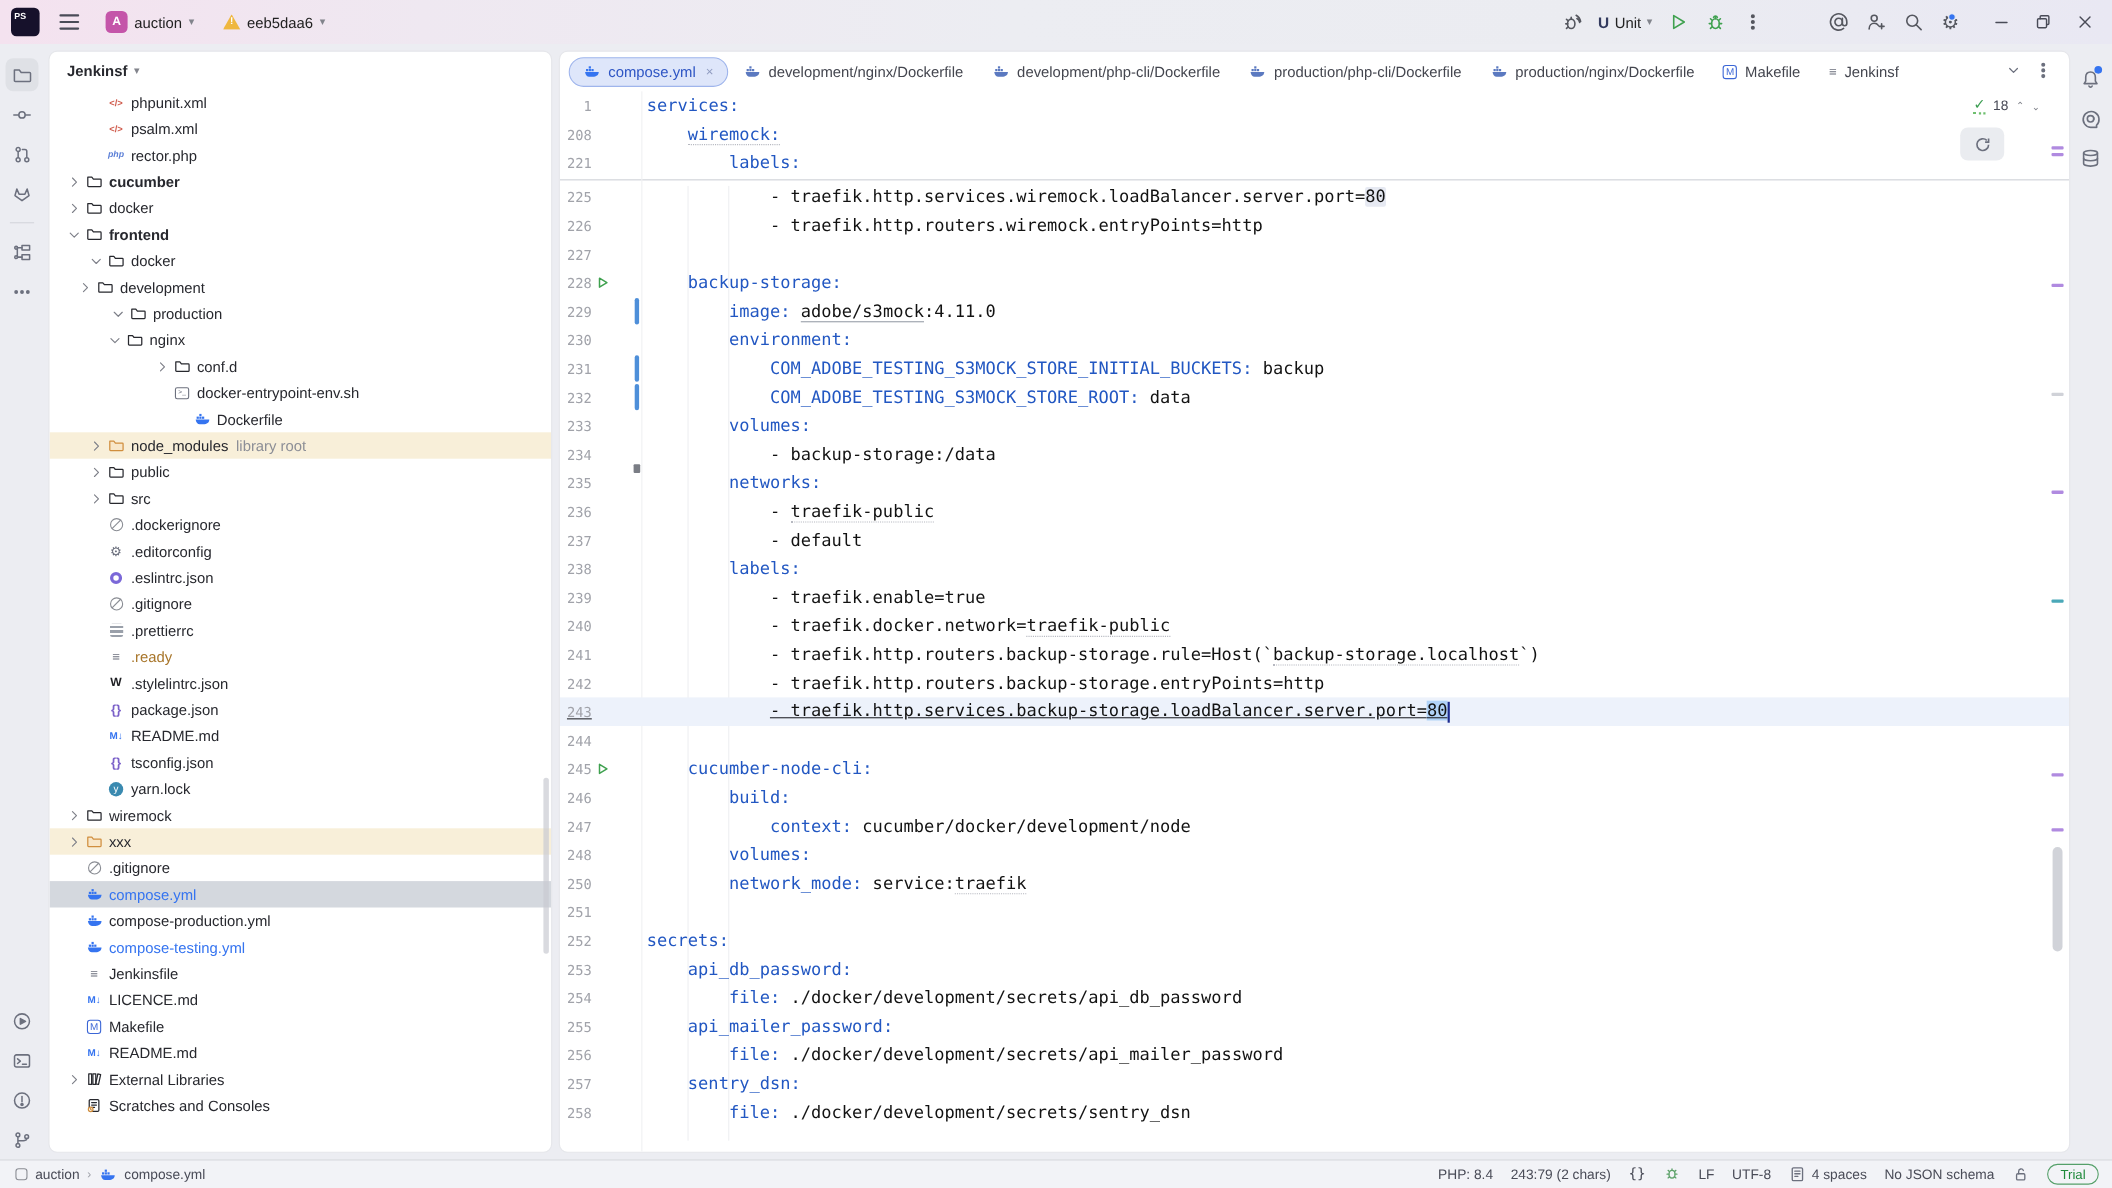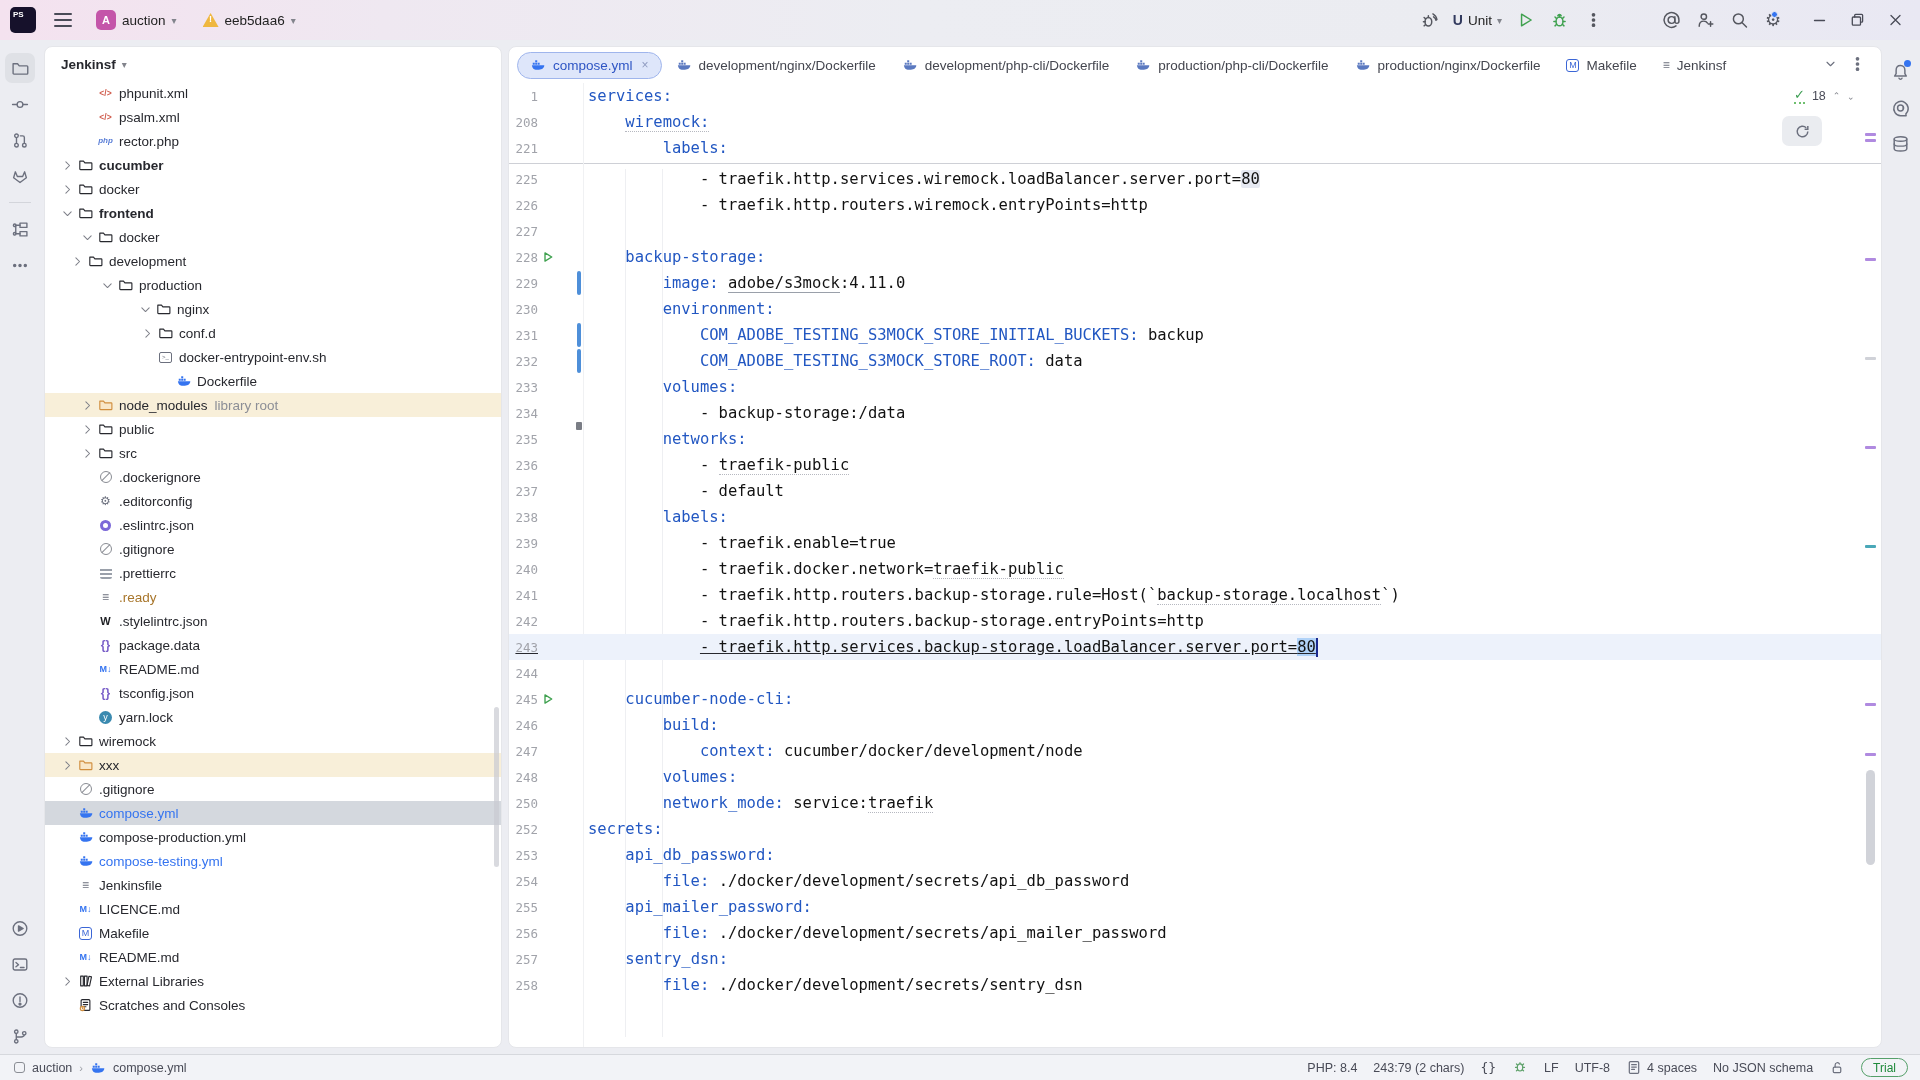--- a/index.html
+++ b/index.html
@@ -414,21 +414,21 @@
               </svg>
             </span>
           </span>
       <span class="ticon">
             <svg width="15" height="14" viewBox="0 0 16 16" fill="none" stroke="currentColor" stroke-width="1.3" stroke-linecap="round" stroke-linejoin="round">
               <path d="M1.5 3.5h4.2l1.6 2h7.2a.8.8 0 0 1 .8.8v6.2a.8.8 0 0 1-.8.8H2.3a.8.8 0 0 1-.8-.8V3.5z"></path>
             </svg>
           </span>
       <span class="tlabel">production</span>
     </div>
-        <div class="trow     " style="padding-left:92px">
+        <div class="trow     " style="padding-left:51px">
       <span class="tchev">
             <span class="icon " style="display:inline-flex;align-items:center;justify-content:center">
               <svg width="13" height="13" viewBox="0 0 16 16" fill="none" stroke="currentColor" stroke-width="1.3" stroke-linecap="round" stroke-linejoin="round">
                 <path d="M3.5 6 8 10.5 12.5 6"></path>
               </svg>
             </span>
           </span>
       <span class="ticon">
             <svg width="15" height="14" viewBox="0 0 16 16" fill="none" stroke="currentColor" stroke-width="1.3" stroke-linecap="round" stroke-linejoin="round">
               <path d="M1.5 3.5h4.2l1.6 2h7.2a.8.8 0 0 1 .8.8v6.2a.8.8 0 0 1-.8.8H2.3a.8.8 0 0 1-.8-.8V3.5z"></path>
@@ -566,21 +566,21 @@
       <span class="ticon">
             <span class="gi-style">W</span>
           </span>
       <span class="tlabel">.stylelintrc.json</span>
     </div>
         <div class="trow     " style="padding-left:34px">
       <span class="tchev"></span>
       <span class="ticon">
             <span class="gi gi-braces">{}</span>
           </span>
-      <span class="tlabel">package.data</span>
+      <span class="tlabel">package.json</span>
     </div>
         <div class="trow     " style="padding-left:34px">
       <span class="tchev"></span>
       <span class="ticon">
             <span class="gi gi-md">M↓</span>
           </span>
       <span class="tlabel">README.md</span>
     </div>
         <div class="trow     " style="padding-left:34px">
       <span class="tchev"></span>
@@ -1006,20 +1006,26 @@
     <span class="gnum">248</span>
     <span class="grun"></span>
     <span class="gvcs"></span>
     <span class="ctext" style="padding-left:74.64px"><span class="sk">volumes:</span></span>
   </div>
         <div class="crow ">
     <span class="gnum">250</span>
     <span class="grun"></span>
     <span class="gvcs"></span>
     <span class="ctext" style="padding-left:74.64px"><span class="sk">network_mode:</span><span class=""> service:</span><span class="spd">traefik</span></span>
+  </div>
+        <div class="crow ">
+    <span class="gnum">251</span>
+    <span class="grun"></span>
+    <span class="gvcs"></span>
+    <span class="ctext" style="padding-left:0px"></span>
   </div>
         <div class="crow ">
     <span class="gnum">252</span>
     <span class="grun"></span>
     <span class="gvcs"></span>
     <span class="ctext" style="padding-left:0px"><span class="sk">secrets:</span></span>
   </div>
         <div class="crow ">
     <span class="gnum">253</span>
     <span class="grun"></span>

